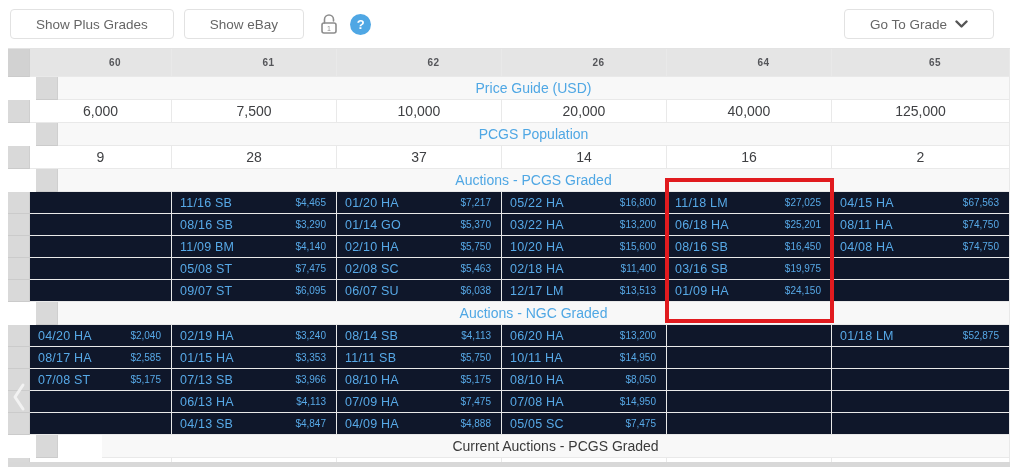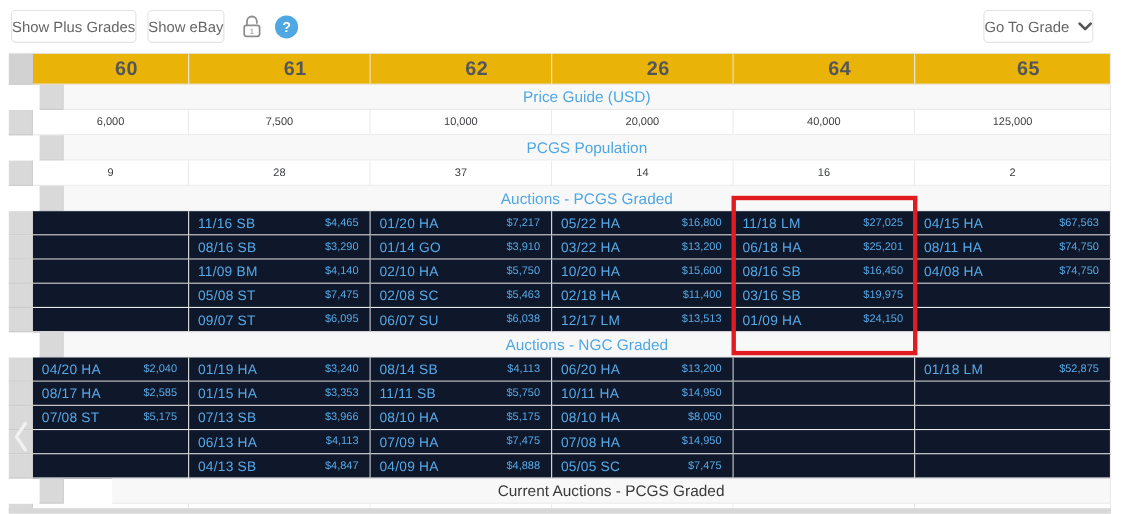--- a/index.html
+++ b/index.html
@@ -1,44 +1,44 @@
 <!DOCTYPE html>
 <html><head>
 <meta charset="utf-8">
 <style>
   * { margin:0; padding:0; box-sizing:border-box; }
   html,body { width:1024px; height:467px; overflow:hidden; background:#fff;
               font-family:"Liberation Sans", sans-serif; }
 
   
   .toolbar { height:48px; display:flex; align-items:center; padding:0 30px 0 10px; gap:10px; background:#fff; }
-  .tbtn { height:30px; padding:0 0; background:#fff; border:1px solid #e2e2e2; border-radius:4px;
+  .tbtn { height:30px; padding:0 25px; background:#fff; border:1px solid #e2e2e2; border-radius:4px;
           color:#666; font-size:13.5px; font-family:"Liberation Sans",sans-serif; cursor:pointer;
           display:inline-flex; align-items:center; gap:8px; white-space:nowrap; }
   .lock-wrap { display:inline-flex; align-items:center; margin-left:4px; cursor:pointer; }
   .help-circle { width:21px; height:21px; border-radius:50%; background:#4da7e8; color:#fff;
                  font-size:13px; font-weight:bold; display:inline-flex; align-items:center;
                  justify-content:center; cursor:pointer; }
   .spacer { flex:1; }
   .goto-chevron { display:inline-flex; }
 
   
   .table-wrap { position:relative; width:1002px; margin-left:8px; border-top:1px solid #e3e3e3; }
   .trow { display:grid; grid-template-columns:22px 142px 165px 165px 165px 165px minmax(0,1fr); }
   .cell { border-right:1px solid #e9e9e9; border-bottom:1px solid #e9e9e9;
           display:flex; align-items:center; justify-content:center; overflow:hidden; }
   .gutter { background:#d9d9d9; border-right:1px solid #cfcfcf; border-bottom:1px solid #cbcbcb; }
   .row-grades { height:28px; }
-  .row-grades .cell { background:#eab308; color:#55565a; font-size:18px; font-weight:bold; letter-spacing:.5px;padding-left:29px; }
+  .row-grades .cell { background:#e5e5e5; color:#55565a; font-size:10px; font-weight:bold; letter-spacing:.5px;padding-left:29px; }
   .row-grades .gutter { background:#d2d2d2; }
   .row-sec { height:23px;padding-left:28px; }
   .row-sec .cell { background:#f8f8f8; color:#4fa7e4; font-size:14px; }
   .row-sec.sec-dark .cell { color:#3a3a3a; }
   .row-val { height:23px; }
-  .row-val .cell { background:#fff; color:#3f4043; font-size:10px; }
+  .row-val .cell { background:#fff; color:#3f4043; font-size:14px; }
   .row-auc { height:22px; }
   .row-auc .cell { background:#0f172a; }
   .auc-cell { justify-content:space-between; padding:0 10px 0 8px; color:#57a9e7; font-size:13px; cursor:default; }
   .auc-cell.linked { cursor:pointer; }
   .auc-date { font-size:12.5px; letter-spacing:.2px; }
   .auc-price { font-size:10px; }
   .row-empty { height:6px; }
   .row-empty .cell { border-bottom:none; }
 
   .highlight-box { position:absolute; left:657px; top:129px; width:169px; height:145px;
@@ -138,21 +138,21 @@
     </div>
     <div class="trow row-auc">
       <div class="gutter"></div>
       <div class="cell auc-cell"></div>
       <div class="cell auc-cell linked">
         <div class="auc-date">08/16 SB</div>
         <div class="auc-price">$3,290</div>
       </div>
       <div class="cell auc-cell linked">
         <div class="auc-date">01/14 GO</div>
-        <div class="auc-price">$3,910</div>
+        <div class="auc-price">$5,370</div>
       </div>
       <div class="cell auc-cell linked">
         <div class="auc-date">03/22 HA</div>
         <div class="auc-price">$13,200</div>
       </div>
       <div class="cell auc-cell linked">
         <div class="auc-date">06/18 HA</div>
         <div class="auc-price">$25,201</div>
       </div>
       <div class="cell auc-cell linked">
@@ -230,21 +230,21 @@
       <div class="gutter"></div>
       <div class="cell" style="grid-column: 2 / -1;">Auctions - NGC Graded</div>
     </div>
     <div class="trow row-auc">
       <div class="gutter"></div>
       <div class="cell auc-cell linked">
         <div class="auc-date">04/20 HA</div>
         <div class="auc-price">$2,040</div>
       </div>
       <div class="cell auc-cell linked">
-        <div class="auc-date">01/19 HA</div>
+        <div class="auc-date">02/19 HA</div>
         <div class="auc-price">$3,240</div>
       </div>
       <div class="cell auc-cell linked">
         <div class="auc-date">08/14 SB</div>
         <div class="auc-price">$4,113</div>
       </div>
       <div class="cell auc-cell linked">
         <div class="auc-date">06/20 HA</div>
         <div class="auc-price">$13,200</div>
       </div>

